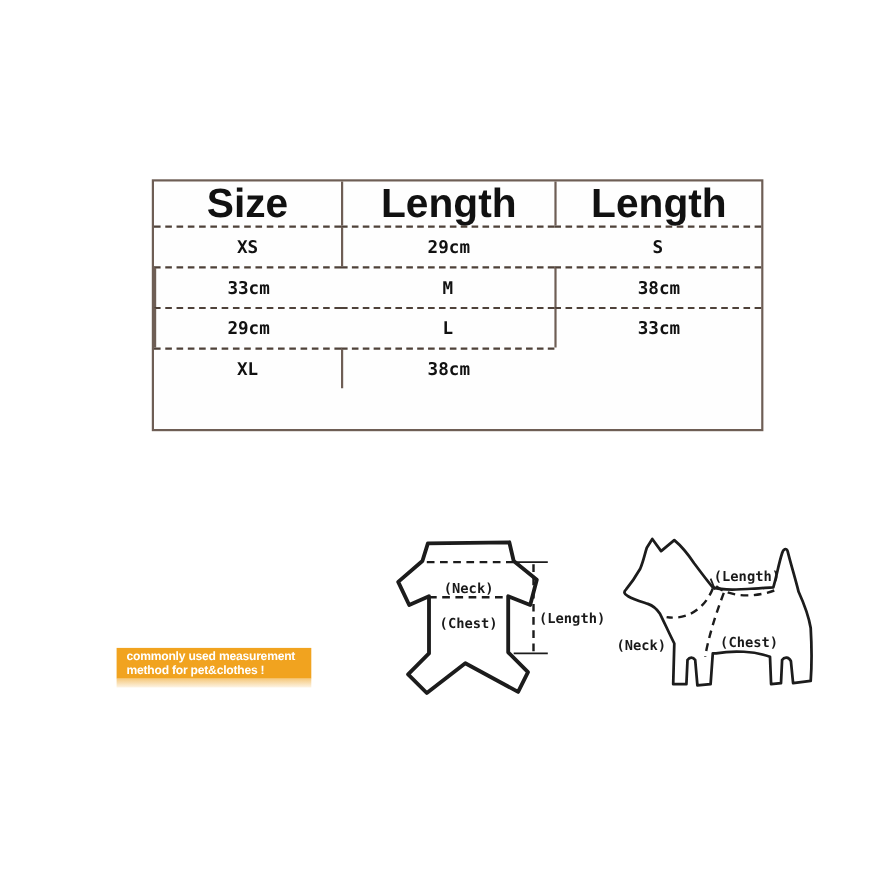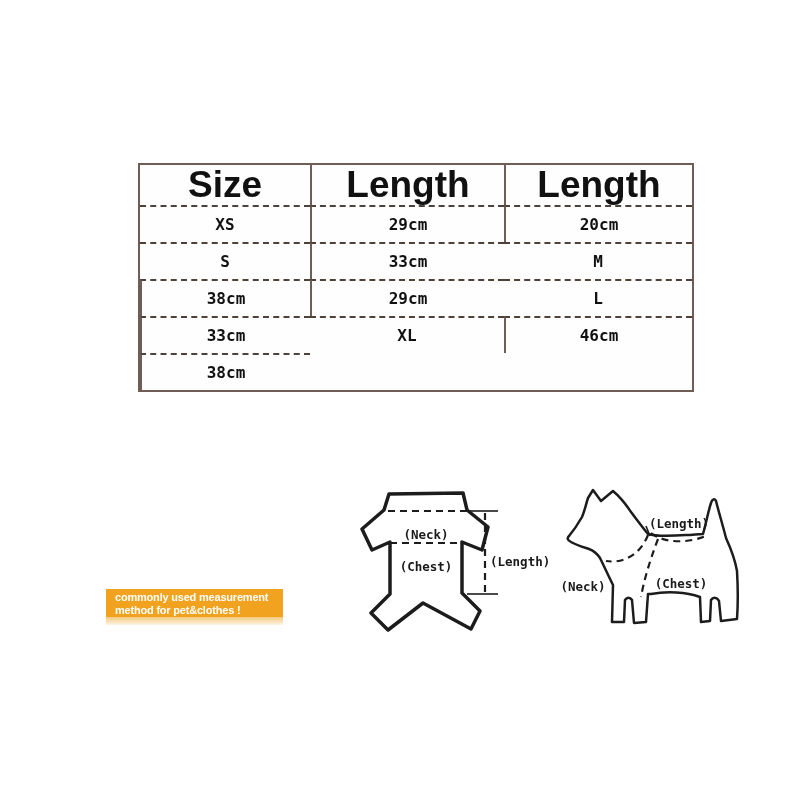--- a/index.html
+++ b/index.html
@@ -99,34 +99,32 @@
 
 <div class="canvas">
 
   <div class="size-table">
     <div class="cell th r0 c0">Size</div>
     <div class="cell th r0">Length</div>
     <div class="cell th r0">Length</div>
 
     <div class="cell c0">XS</div>
     <div class="cell">29cm</div>
-    <div class="cell">20cm</div>
 
     <div class="cell c0">S</div>
     <div class="cell">33cm</div>
 
     <div class="cell c0">M</div>
     <div class="cell">38cm</div>
     <div class="cell">29cm</div>
 
     <div class="cell c0">L</div>
     <div class="cell">33cm</div>
 
     <div class="cell c0">XL</div>
-    <div class="cell">46cm</div>
     <div class="cell">38cm</div>
   </div>
 
   <div class="banner">
     <span class="line">commonly used measurement</span>
     <span class="line">method for pet&amp;clothes !</span>
   </div>
 
   <svg class="diagrams" viewBox="340 470 440 185">
 

